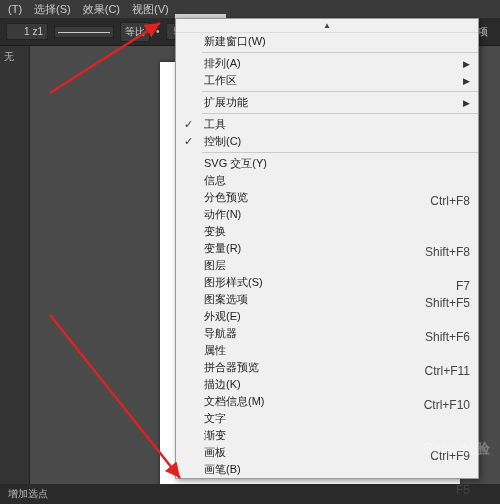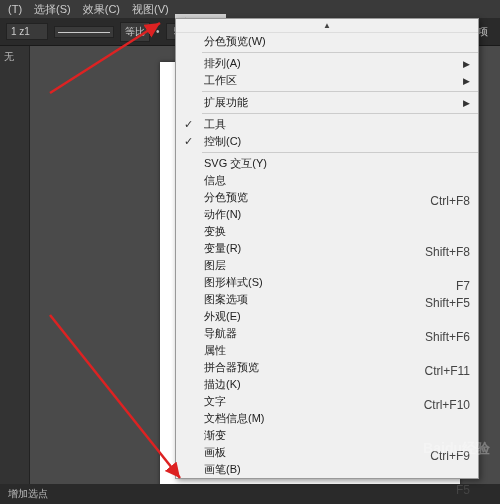--- a/index.html
+++ b/index.html
@@ -2,21 +2,21 @@
 <html><head>
 <meta charset="utf-8">
 <style>
 * { margin: 0; padding: 0; box-sizing: border-box; font-family: "Microsoft YaHei", sans-serif; }
 body { width: 500px; height: 504px; background: #3a3a3a; overflow: hidden; position: relative; }
 .menubar { height: 18px; background: #3a3a3a; color: #ccc; font-size: 11px; display: flex; align-items: center; padding-left: 2px; }
 .menubar span { padding: 2px 6px; cursor: default; }
 .menubar span.active { background: #d0d0d0; color: #222; margin-top: 28px; }
 .toolbar { height: 28px; background: #2a2a2a; display: flex; align-items: center; padding: 0 6px; gap: 6px; border-bottom: 1px solid #1a1a1a; }
 .tb-field { background: #3a3a3a; border: 1px solid #222; color: #ccc; font-size: 10px; padding: 2px 4px; }
-.tb-dd { width: 42px; }
+.tb-dd { width: 42px; text-align: right; }
 .tb-line { width: 60px; height: 12px; background: #3a3a3a; border: 1px solid #222; position: relative; }
 .tb-line::after { content: ""; position: absolute; left: 3px; right: 3px; top: 50%; height: 1px; background: #ccc; }
 .tb-label { color: #bbb; font-size: 10px; }
 .tb-num { width: 22px; text-align: center; }
 .tb-opt { color: #ccc; font-size: 10px; margin-left: auto; padding: 2px 6px; }
 .sidebar { position: absolute; left: 0; top: 46px; width: 30px; bottom: 20px; background: #333; border-right: 1px solid #222; }
 .sidebar .panel-tab { height: 40px; }
 .workspace { position: absolute; left: 30px; top: 46px; right: 0; bottom: 20px; background: #4a4a4a; }
 .canvas { position: absolute; left: 130px; top: 16px; width: 300px; height: 450px; background: #fff; box-shadow: 0 0 4px rgba(0,0,0,0.5); }
 .statusbar { position: absolute; bottom: 0; left: 0; right: 0; height: 20px; background: #2a2a2a; color: #bbb; font-size: 10px; display: flex; align-items: center; padding: 0 8px; }
@@ -63,21 +63,21 @@
 </div>
 
 <div class="statusbar">
   <span>增加选点</span>
 </div>
 
 <div class="dropdown">
   <div class="scroll-up"></div>
   <div id="dd-body">
       <div class="dd-row">
-        <span>分色预览(W)</span>
+        <span>新建窗口(W)</span>
       </div>
       <div class="dd-sep"></div>
       <div class="dd-row">
         <span>排列(A)</span>
         <span class="submenu-arrow">▶</span>
       </div>
       <div class="dd-row">
         <span>工作区</span>
         <span class="submenu-arrow">▶</span>
       </div>
@@ -139,24 +139,24 @@
         <span class="shortcut">Ctrl+F11</span>
       </div>
       <div class="dd-row">
         <span>拼合器预览</span>
       </div>
       <div class="dd-row">
         <span>描边(K)</span>
         <span class="shortcut">Ctrl+F10</span>
       </div>
       <div class="dd-row">
-        <span>文字</span>
+        <span>文档信息(M)</span>
       </div>
       <div class="dd-row">
-        <span>文档信息(M)</span>
+        <span>文字</span>
       </div>
       <div class="dd-row">
         <span>渐变</span>
         <span class="shortcut">Ctrl+F9</span>
       </div>
       <div class="dd-row">
         <span>画板</span>
       </div>
       <div class="dd-row">
         <span>画笔(B)</span>

